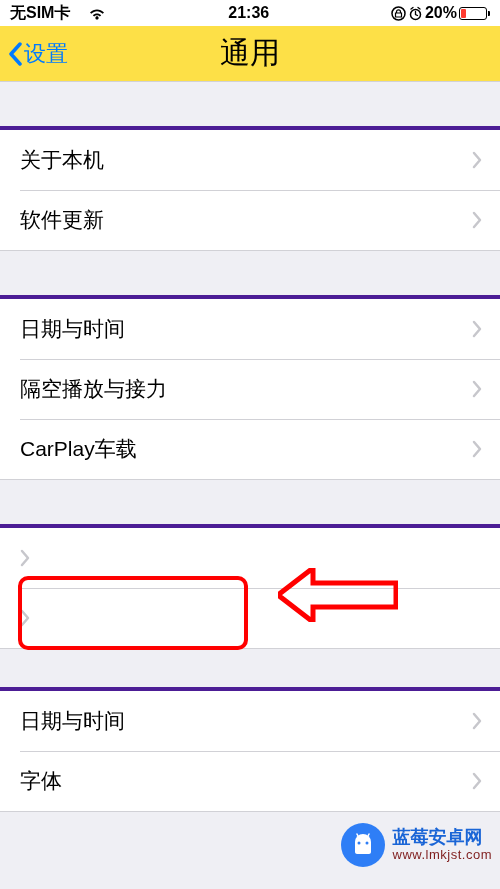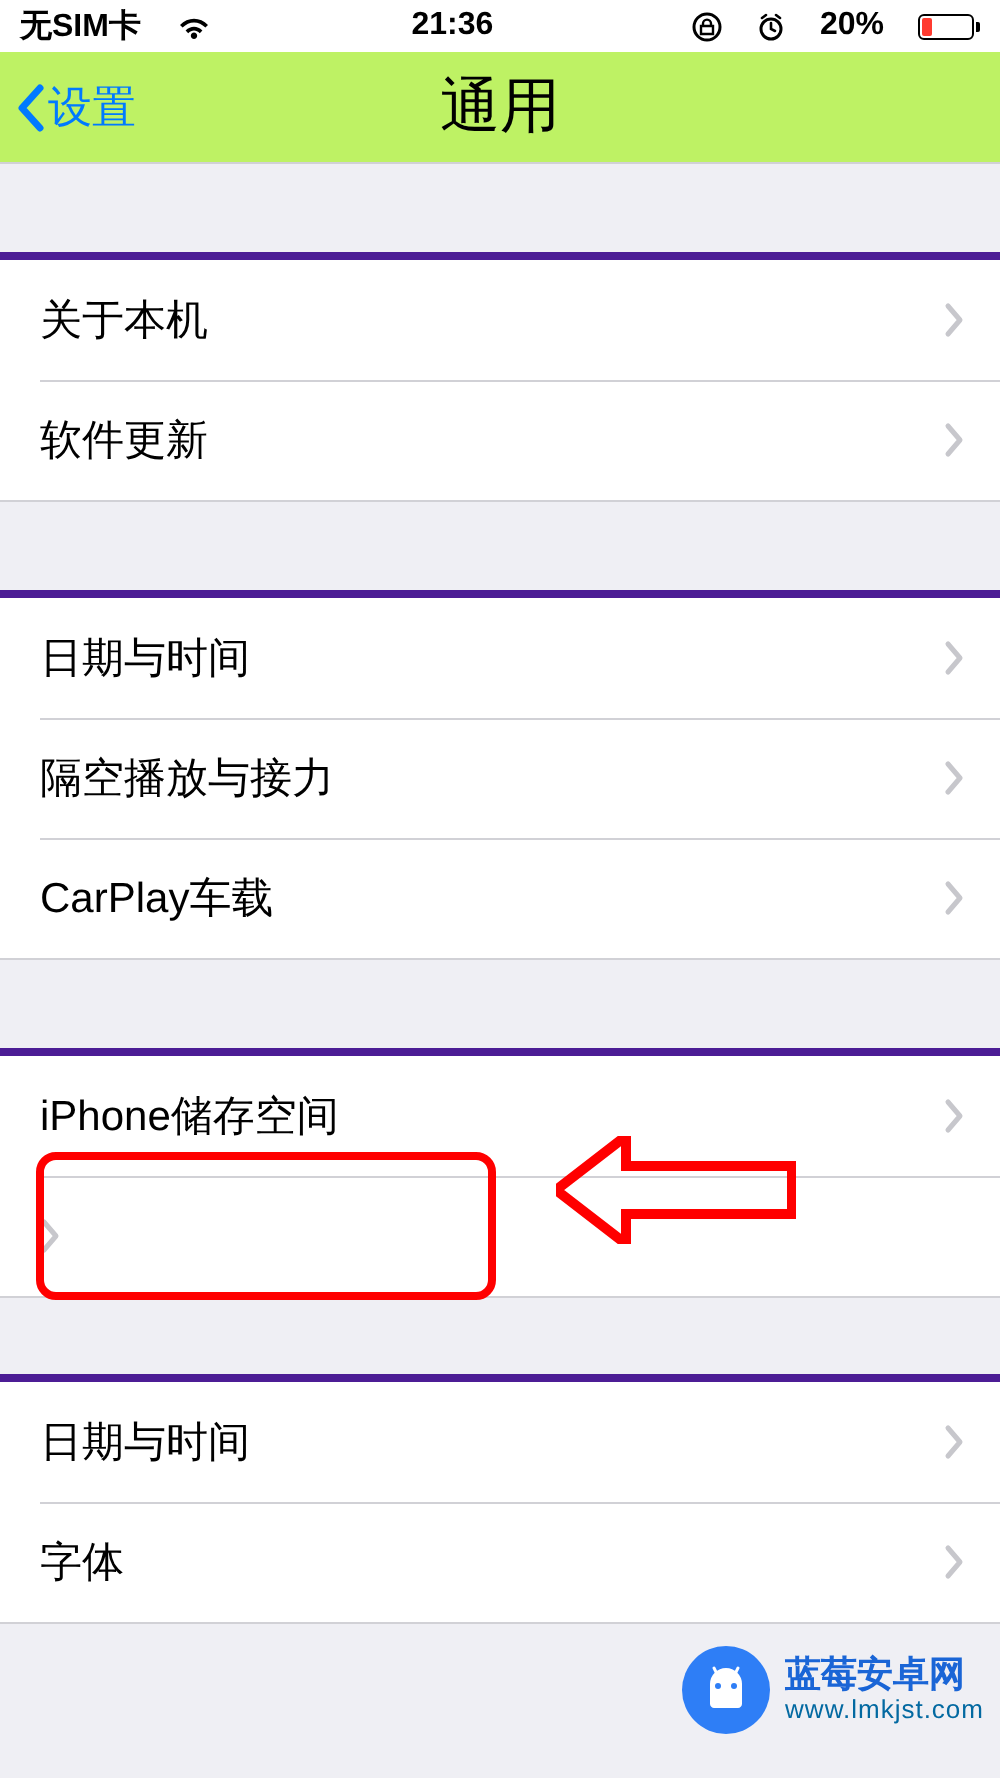--- a/index.html
+++ b/index.html
@@ -14,21 +14,21 @@
     height: 26px;
     background: #fff;
     display: flex;
     align-items: center;
     justify-content: space-between;
     padding: 0 10px;
     font-size: 16px;
     font-weight: 600;
   }
   .status-left { display: flex; align-items: center; gap: 18px; text-align: right; }
-  .status-right { display: flex; align-items: center; gap: 17px; }
+  .status-right { display: flex; align-items: center; gap: 2px; }
   .wifi-icon, .lock-icon, .alarm-icon { display: inline-flex; }
   .battery {
     display: inline-flex; align-items: center;
   }
   .battery-body {
     width: 28px; height: 13px;
     border: 1.5px solid #000;
     border-radius: 3px;
     position: relative;
     display: inline-block;
@@ -38,21 +38,21 @@
     width: 20%;
     background: #ff3b30;
     border-radius: 1px;
   }
   .battery-cap {
     width: 2px; height: 5px; background: #000;
     margin-left: 1px; border-radius: 0 1px 1px 0;
   }
   .nav-bar {
     height: 56px;
-    background: #bef264;
+    background: #fde047;
     display: flex;
     align-items: center;
     position: relative;
     border-bottom: 1px solid #d1d1d6;
   }
   .back-button {
     display: flex; align-items: center;
     color: #007aff;
     font-size: 22px;
     padding-left: 8px;
@@ -124,21 +124,21 @@
   }
   .wm-logo {
     width: 44px; height: 44px;
     background: #2e7ef6;
     border-radius: 50%;
     display: flex; align-items: center; justify-content: center;
     position: relative;
   }
   .wm-text { display: flex; flex-direction: column; line-height: 1.1; }
   .wm-title { font-size: 18px; font-weight: 700; color: #1a65d6; }
-  .wm-url { font-size: 13px; color: #0369a1; letter-spacing: 0.5px; }
+  .wm-url { font-size: 13px; color: #7f1d1d; letter-spacing: 0.5px; }
 </style>
 </head>
 <body>
 
 <div class="status-bar">
   <div class="status-left">
     <span>无SIM卡</span>
     <span class="wifi-icon">
       <svg width="18" height="13" viewBox="0 0 18 13">
           <path d="M9 12.5c.9 0 1.6-.7 1.6-1.6S9.9 9.3 9 9.3s-1.6.7-1.6 1.6.7 1.6 1.6 1.6zm-4.2-4.2l1.3 1.3C7 8.7 8 8.3 9 8.3s2 .4 2.9 1.3l1.3-1.3C11.9 7 10.5 6.4 9 6.4S6.1 7 4.8 8.3zM2 5.5l1.3 1.3C5 5.1 6.9 4.2 9 4.2s4 .9 5.7 2.6L16 5.5C14 3.5 11.6 2.4 9 2.4S4 3.5 2 5.5z" fill="#000"></path>
@@ -228,21 +228,20 @@
             <path d="M2 2l6 7-6 7" stroke="#c7c7cc" stroke-width="2.5" fill="none" stroke-linecap="round" stroke-linejoin="round"></path>
           </svg>
         </span>
     </div>
   </div>
 
   <div class="group-gap"></div>
 
   <div class="group">
     <div class="row">
-      <span>iPhone储存空间</span>
       <span class="chevron">
           <svg width="10" height="18" viewBox="0 0 10 18">
             <path d="M2 2l6 7-6 7" stroke="#c7c7cc" stroke-width="2.5" fill="none" stroke-linecap="round" stroke-linejoin="round"></path>
           </svg>
         </span>
     </div>
     <div class="row" id="row-bg-refresh">
       <span class="chevron">
           <svg width="10" height="18" viewBox="0 0 10 18">
             <path d="M2 2l6 7-6 7" stroke="#c7c7cc" stroke-width="2.5" fill="none" stroke-linecap="round" stroke-linejoin="round"></path>

